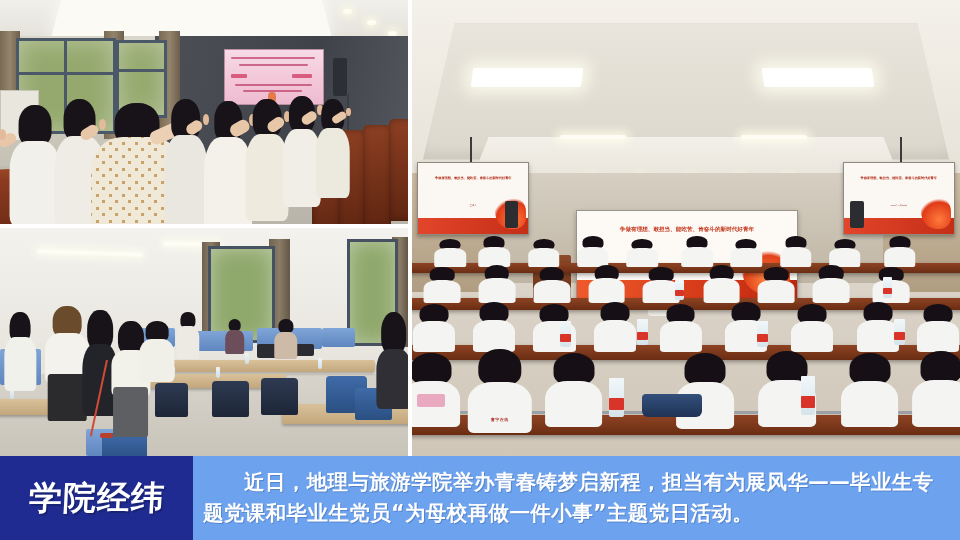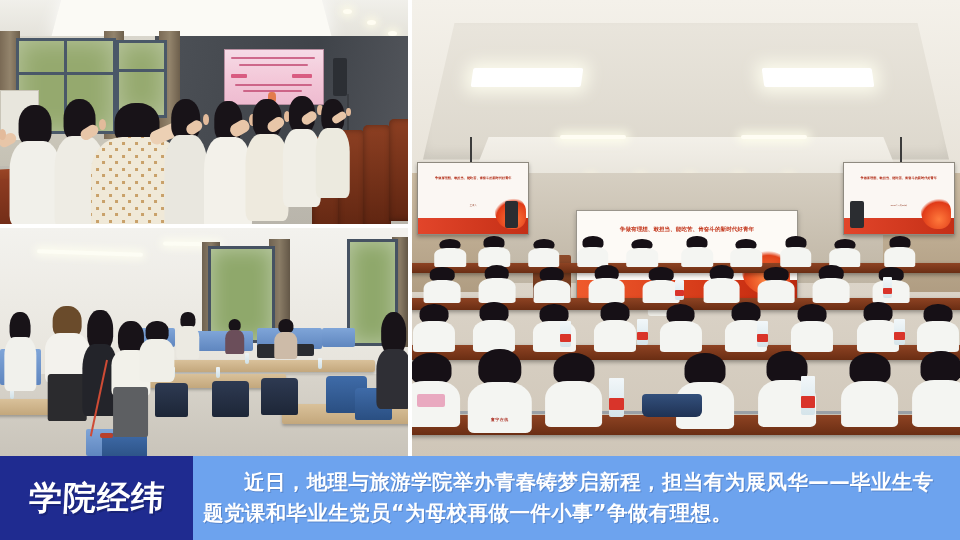--- a/index.html
+++ b/index.html
@@ -797,17 +797,17 @@
         </div>
       </div>
     </div>
   </div>
 
   <div id="caption-bar" style="background: rgb(109, 163, 238);">
     <div id="caption-label" style="background: rgb(31, 43, 144);">
       <span id="caption-label-text">学院经纬</span>
     </div>
     <div id="caption-text-wrap" style="background: rgb(109, 163, 238);">
-      <p id="caption-text">近日，地理与旅游学院举办青春铸梦启新程，担当有为展风华——毕业生专题党课和毕业生党员“为母校再做一件小事”争做有理想。</p>
+      <p id="caption-text">近日，地理与旅游学院举办青春铸梦启新程，担当有为展风华——毕业生专题党课和毕业生党员“为母校再做一件小事”主题党日活动。</p>
     </div>
   </div>
 
 </div>
 
 </body></html>

